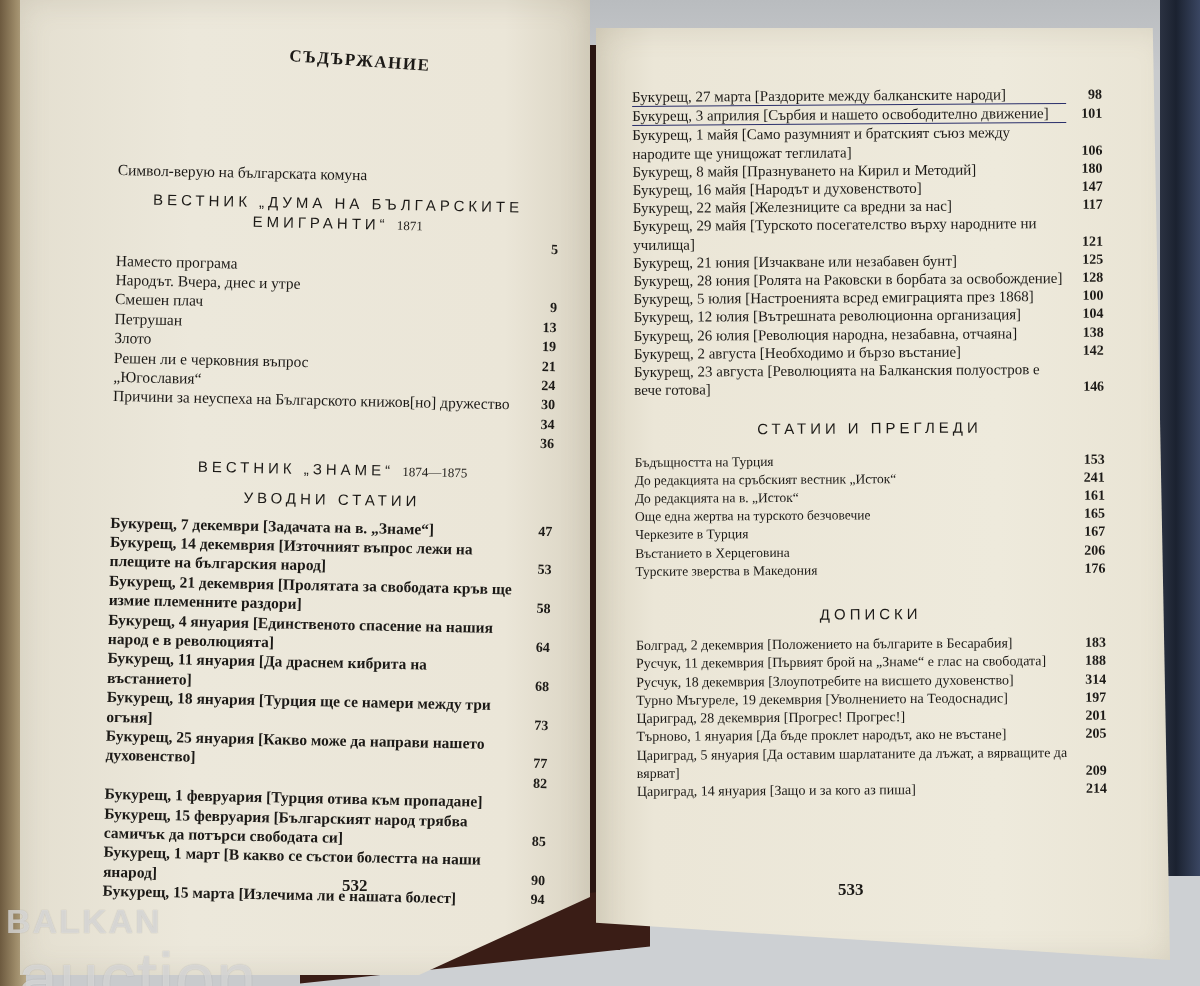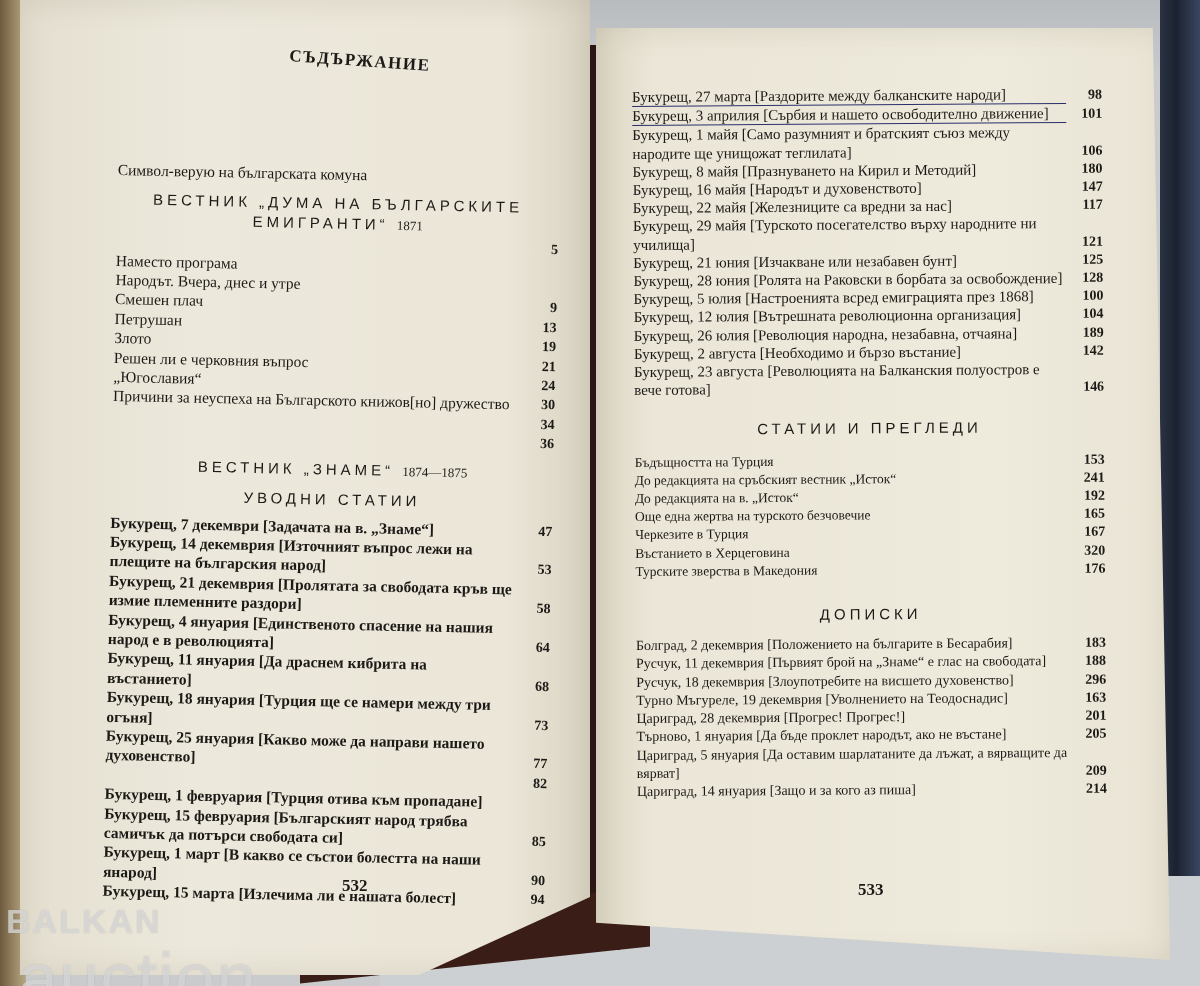--- a/index.html
+++ b/index.html
@@ -45,21 +45,21 @@
   }
   .section .yr { letter-spacing: 0; font-family: "Liberation Serif", serif; font-size: 13px; }
   .entry { display: flex; align-items: flex-end; }
   .entry .t { flex: 1; }
   .entry .p { width: 36px; text-align: right; font-weight: bold; font-size: 14px; }
   .bold-lead { font-weight: bold; }
   .underlined { border-bottom: 1.5px solid #2a2f6b; }
 
   .page-num { position: absolute; font-weight: bold; font-size: 17px; }
   .pn-left { left: 320px; top: 876px; margin-left: 22px; }
-  .pn-right { left: 858px; top: 880px; }
+  .pn-right { left: 838px; top: 880px; }
 
   .watermark {
     position: absolute; left: 6px; top: 904px; color: rgba(255,255,255,0.55);
     font-family: "Liberation Sans", sans-serif; text-shadow: 0 0 1px rgba(120,120,120,0.6);
   }
   .wm1 { font-size: 34px; letter-spacing: 2px; line-height: 34px; font-weight: bold; }
   .wm2 { font-size: 72px; line-height: 80px; letter-spacing: 1px; margin-left: 12px; }
   .tick-mark { position: absolute; left: 304px; top: 174px; font-size: 12px; }
 </style>
 </head>
@@ -235,21 +235,21 @@
   <div class="entry">
       <span class="t">Букурещ, 5 юлия [Настроенията всред емиграцията през 1868]</span>
       <span class="p">100</span>
     </div>
   <div class="entry">
       <span class="t">Букурещ, 12 юлия [Вътрешната революционна организация]</span>
       <span class="p">104</span>
     </div>
   <div class="entry">
       <span class="t">Букурещ, 26 юлия [Революция народна, незабавна, отчаяна]</span>
-      <span class="p">189</span>
+      <span class="p">138</span>
     </div>
   <div class="entry">
       <span class="t">Букурещ, 2 августа [Необходимо и бързо въстание]</span>
       <span class="p">142</span>
     </div>
   <div class="entry">
       <span class="t">Букурещ, 23 августа [Революцията на Балканския полуостров е вече готова]</span>
       <span class="p">146</span>
     </div>
 
@@ -261,33 +261,33 @@
     <div class="entry">
         <span class="t">Бъдъщността на Турция</span>
         <span class="p">153</span>
       </div>
     <div class="entry">
         <span class="t">До редакцията на сръбският вестник „Исток“</span>
         <span class="p">241</span>
       </div>
     <div class="entry">
         <span class="t">До редакцията на в. „Исток“</span>
-        <span class="p">192</span>
+        <span class="p">161</span>
       </div>
     <div class="entry">
         <span class="t">Още една жертва на турското безчовечие</span>
         <span class="p">165</span>
       </div>
     <div class="entry">
         <span class="t">Черкезите в Турция</span>
         <span class="p">167</span>
       </div>
     <div class="entry">
         <span class="t">Въстанието в Херцеговина</span>
-        <span class="p">320</span>
+        <span class="p">206</span>
       </div>
     <div class="entry">
         <span class="t">Турските зверства в Македония</span>
         <span class="p">176</span>
       </div>
   </div>
 
   <div class="section" style="margin:26px 0 12px 0;">
     <span>ДОПИСКИ</span>
   </div>
@@ -296,25 +296,25 @@
     <div class="entry">
         <span class="t">Болград, 2 декемврия [Положението на българите в Бесарабия]</span>
         <span class="p">183</span>
       </div>
     <div class="entry">
         <span class="t">Русчук, 11 декемврия [Първият брой на „Знаме“ е глас на свободата]</span>
         <span class="p">188</span>
       </div>
     <div class="entry">
         <span class="t">Русчук, 18 декемврия [Злоупотребите на висшето духовенство]</span>
-        <span class="p">296</span>
+        <span class="p">314</span>
       </div>
     <div class="entry">
         <span class="t">Турно Мъгуреле, 19 декемврия [Уволнението на Теодоснадис]</span>
-        <span class="p">163</span>
+        <span class="p">197</span>
       </div>
     <div class="entry">
         <span class="t">Цариград, 28 декемврия [Прогрес! Прогрес!]</span>
         <span class="p">201</span>
       </div>
     <div class="entry">
         <span class="t">Търново, 1 януария [Да бъде проклет народът, ако не въстане]</span>
         <span class="p">205</span>
       </div>
     <div class="entry">

